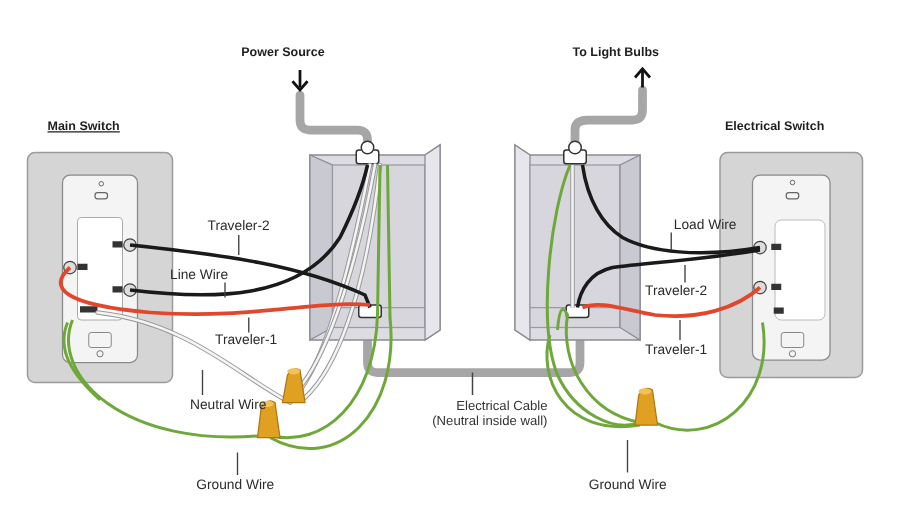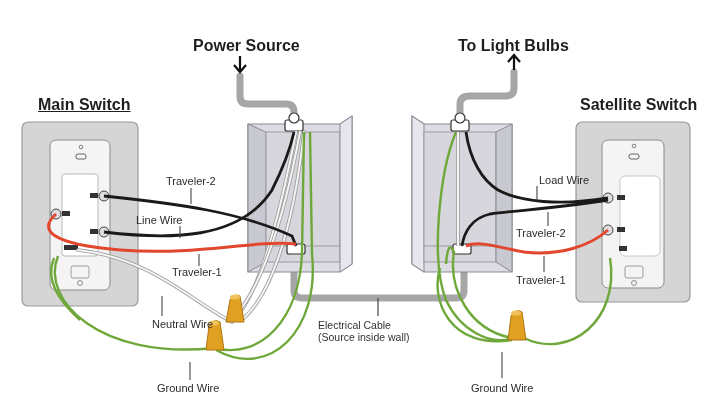--- a/index.html
+++ b/index.html
@@ -1,20 +1,20 @@
 <!DOCTYPE html>
 <html><head>
 <meta charset="utf-8">
 <style>
   html,body{margin:0;padding:0;background:#ffffff;}
   body{width:720px;height:415px;position:relative;overflow:hidden;font-family:"Liberation Sans",sans-serif;}
   #diagram{position:absolute;left:0;top:0;width:720px;height:415px;}
   .lbl{position:absolute;font-family:"Liberation Sans",sans-serif;font-size:11px;color:#2b2b2b;white-space:nowrap;}
-  .title{font-weight:bold;font-size:16px;color:#1e1e1e;}
-  .sub{font-size:10.5px;color:#333;text-align:left;line-height:12px;}
+  .title{font-weight:bold;font-size:10px;color:#1e1e1e;}
+  .sub{font-size:10.5px;color:#333;text-align:right;line-height:12px;}
 </style>
 </head>
 <body>
 
 <svg id="diagram" viewBox="0 0 720 415" xmlns="http://www.w3.org/2000/svg">
 
   <g>
     <path d="M240 76 L240 96 Q240 104 248 104 L286 104 Q294 104 294 112 L294 122" fill="none" stroke="#a6a6a6" stroke-width="7" stroke-linecap="round"></path>
   </g>
   <g>
@@ -163,29 +163,29 @@
     <line x1="537" y1="186" x2="537" y2="200"></line>
     <line x1="548" y1="212" x2="548" y2="226"></line>
     <line x1="544" y1="256" x2="544" y2="272"></line>
     <line x1="502" y1="352" x2="502" y2="378"></line>
   </g>
 </svg>
 
 <div class="lbl title" style="left:193px;top:37px;">Power Source</div>
 <div class="lbl title" style="left:458px;top:37px;">To Light Bulbs</div>
 <div class="lbl title" style="left:38px;top:96px;text-decoration:underline;">Main Switch</div>
-<div class="lbl title" style="left:580px;top:96px;">Satellite Switch</div>
+<div class="lbl title" style="left:580px;top:96px;">Electrical Switch</div>
 
 <div class="lbl" style="left:166px;top:175px;">Traveler-2</div>
 <div class="lbl" style="left:136px;top:214px;">Line Wire</div>
 <div class="lbl" style="left:172px;top:266px;">Traveler-1</div>
 <div class="lbl" style="left:123px;top:318px;padding-left:29px;">Neutral Wire</div>
 <div class="lbl" style="left:157px;top:382px;">Ground Wire</div>
 
 <div class="lbl sub" style="left:318px;top:319px;width:120px;">
   <div>Electrical Cable</div>
-  <div>(Source inside wall)</div>
+  <div>(Neutral inside wall)</div>
 </div>
 
 <div class="lbl" style="left:511px;top:174px;margin-left:28px;">Load Wire</div>
 <div class="lbl" style="left:516px;top:227px;">Traveler-2</div>
 <div class="lbl" style="left:516px;top:274px;">Traveler-1</div>
 <div class="lbl" style="left:471px;top:382px;">Ground Wire</div>
 
 </body></html>

